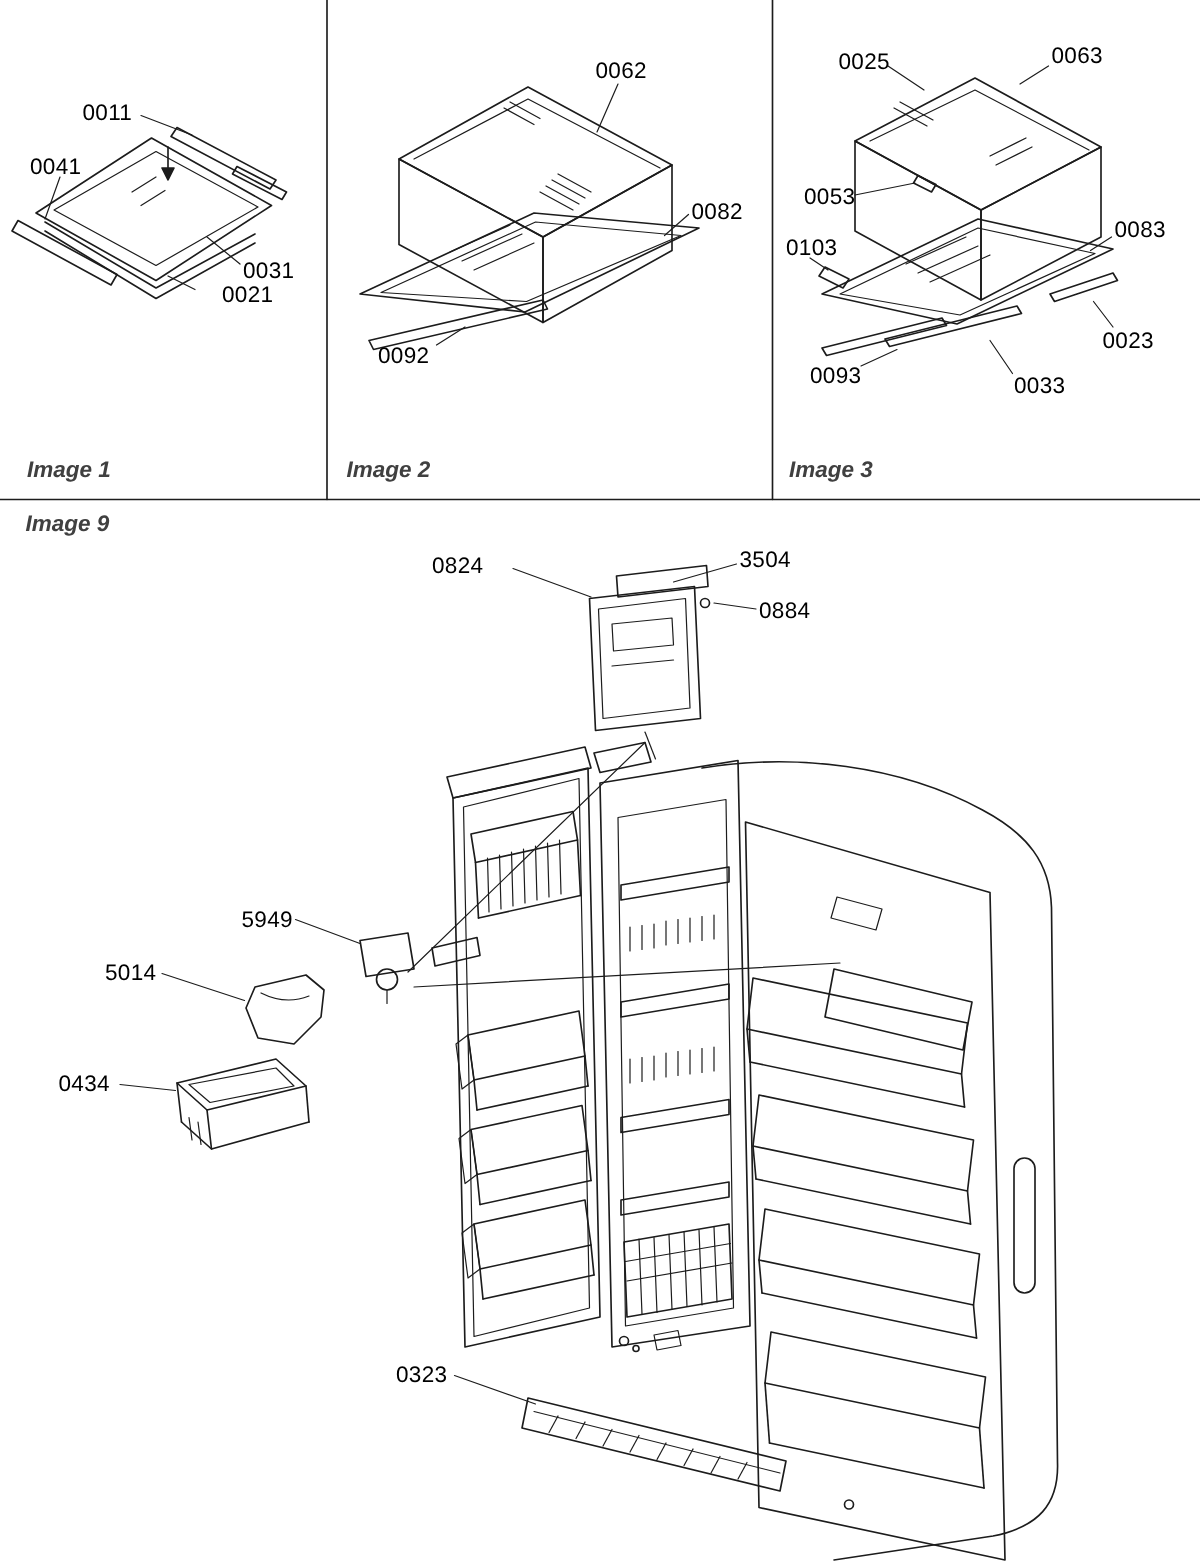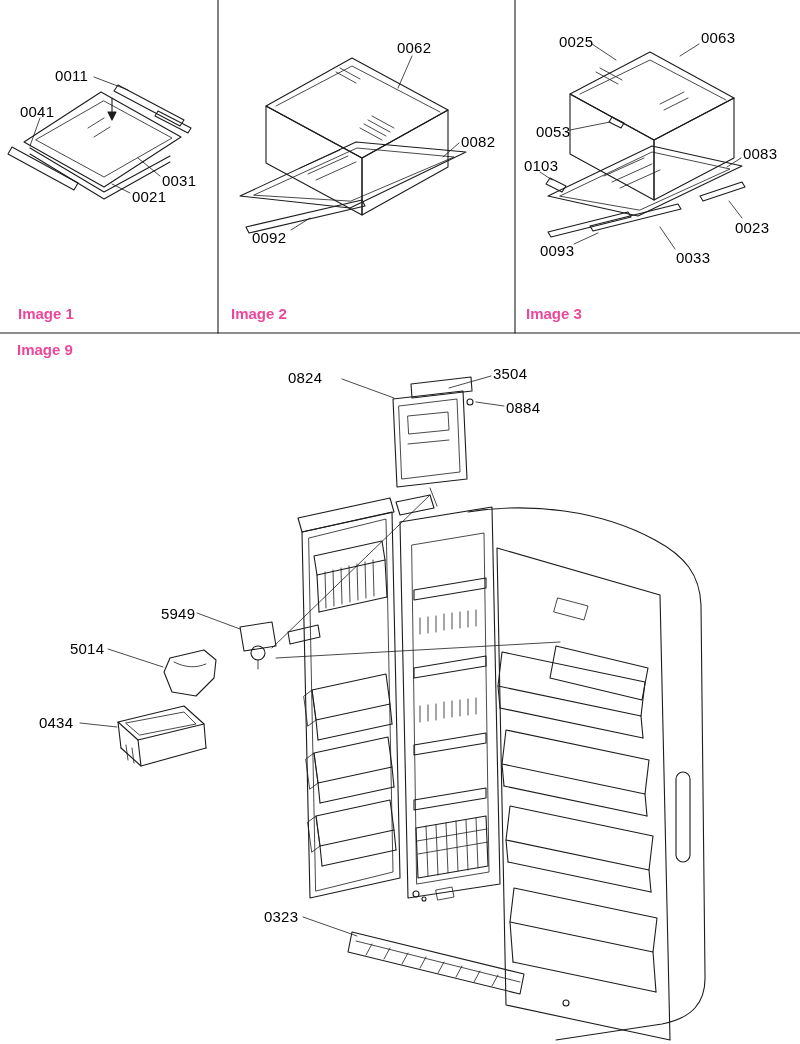--- a/index.html
+++ b/index.html
@@ -19,22 +19,23 @@
     position: absolute;
     font-size: 15px;
     color: #000;
     white-space: nowrap;
     letter-spacing: 0.2px;
   }
   .title {
     position: absolute;
     font-size: 15px;
     font-weight: bold;
-    color: #ec4899;
+    color: #404040;
     white-space: nowrap;
+    font-style: italic;
   }
 </style>
 </head>
 <body>
 
 <div id="page">
 
   <svg class="art" width="800" height="1044" viewBox="0 0 800 1044">
 
     <g class="ln">
@@ -313,21 +314,21 @@
   </svg>
 
   <div class="title" style="left:18px;  top:305px">Image 1</div>
   <div class="title" style="left:231px; top:305px">Image 2</div>
   <div class="title" style="left:526px; top:305px">Image 3</div>
   <div class="title" style="left:17px;  top:341px">Image 9</div>
 
   <div class="label" style="left:55px;  top:67px">0011</div>
   <div class="label" style="left:20px;  top:103px">0041</div>
   <div class="label" style="left:162px; top:172px">0031</div>
-  <div class="label" style="left:132px; top:188px">0021</div>
+  <div class="label" style="left:148px; top:188px">0021</div>
 
   <div class="label" style="left:397px; top:39px">0062</div>
   <div class="label" style="left:461px; top:133px">0082</div>
   <div class="label" style="left:252px; top:229px">0092</div>
 
   <div class="label" style="left:559px; top:33px">0025</div>
   <div class="label" style="left:701px; top:29px">0063</div>
   <div class="label" style="left:536px; top:123px">0053</div>
   <div class="label" style="left:524px; top:157px">0103</div>
   <div class="label" style="left:743px; top:145px">0083</div>

